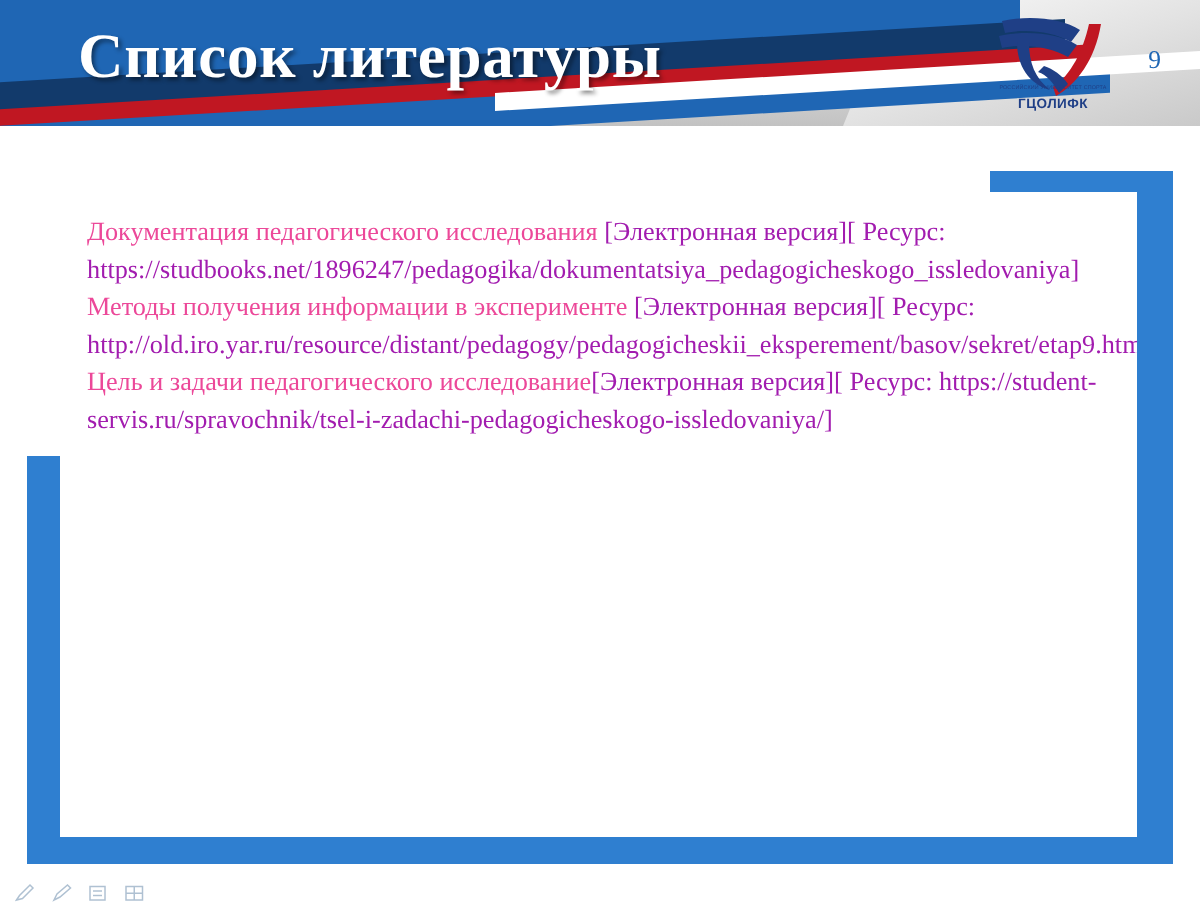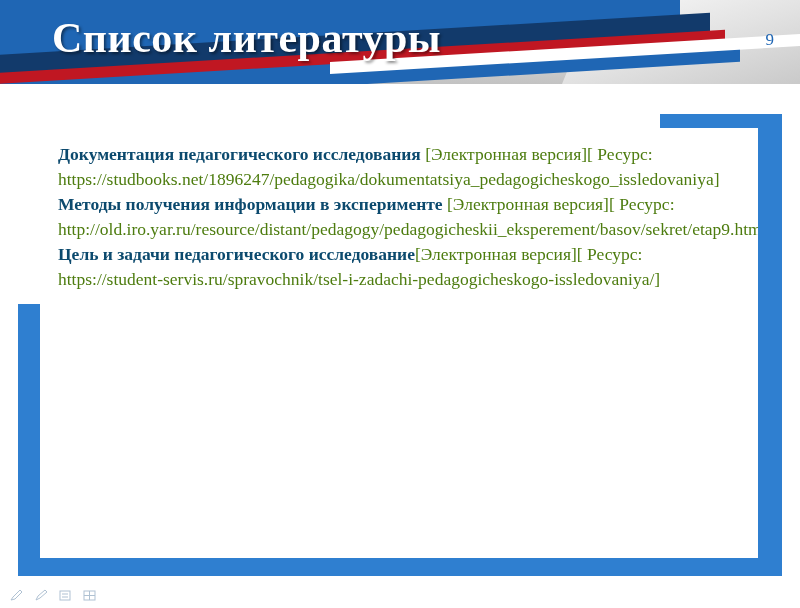--- a/index.html
+++ b/index.html
@@ -202,26 +202,26 @@
   }
   .ref-item {
     font-family: "Liberation Serif", serif;
     font-size: 17.5px;
     line-height: 25px;
     color: #111111;
     margin: 0 0 0 0;
     text-align: left;
   }
   .ref-title {
-    font-weight: bold;
-    color: #0c4a6e;
+    font-weight: normal;
+    color: #ec4899;
   }
   .ref-rest {
     font-weight: normal;
-    color: #4d7c0f;
+    color: #a21caf;
   }
 
   
   .footer-icons {
     position: absolute;
     left: 10px;
     bottom: 6px;
     display: flex;
     gap: 9px;
     align-items: center;
@@ -242,20 +242,33 @@
     <div class="hdr-grey"></div>
     <div class="hdr-grey-wedge"></div>
     <div class="hdr-blue-main"></div>
     <div class="hdr-blue-dark"></div>
     <div class="hdr-red"></div>
     <div class="hdr-blue-low"></div>
     <div class="hdr-white-strip"></div>
     <div class="hdr-title">Список литературы</div>
     <div class="slide-number">9</div>
 
+    <div class="logo">
+      <svg width="92" height="76" viewBox="0 0 92 76" xmlns="http://www.w3.org/2000/svg" aria-hidden="true">
+        <g fill="none">
+          <path d="M12 6 C 30 2, 52 4, 64 12 L 58 20 C 46 13, 28 11, 14 14 Z" fill="#1f3f86"></path>
+          <path d="M10 16 C 28 12, 50 14, 62 22 L 56 30 C 44 23, 26 21, 12 24 Z" fill="#1f3f86"></path>
+          <path d="M22 20 C 22 36, 30 48, 44 52 C 34 44, 30 34, 30 20 Z" fill="#1f3f86"></path>
+          <path d="M46 50 C 58 42, 66 26, 70 8 L 78 8 C 74 32, 62 48, 48 56 Z" fill="#c01722"></path>
+          <path d="M40 36 C 46 38, 52 42, 56 48 L 50 54 C 46 47, 42 42, 36 40 Z" fill="#1f3f86"></path>
+        </g>
+      </svg>
+      <div class="logo-subcaption">РОССИЙСКИЙ УНИВЕРСИТЕТ СПОРТА</div>
+      <div class="logo-caption">ГЦОЛИФК</div>
+    </div>
   </div>
 
   <div class="body-area">
     <div class="blue-panel">
       <div class="white-notch"></div>
       <div class="white-notch-left"></div>
 
       <div class="content-card">
         <ul class="ref-list">
           <li class="ref-item">

